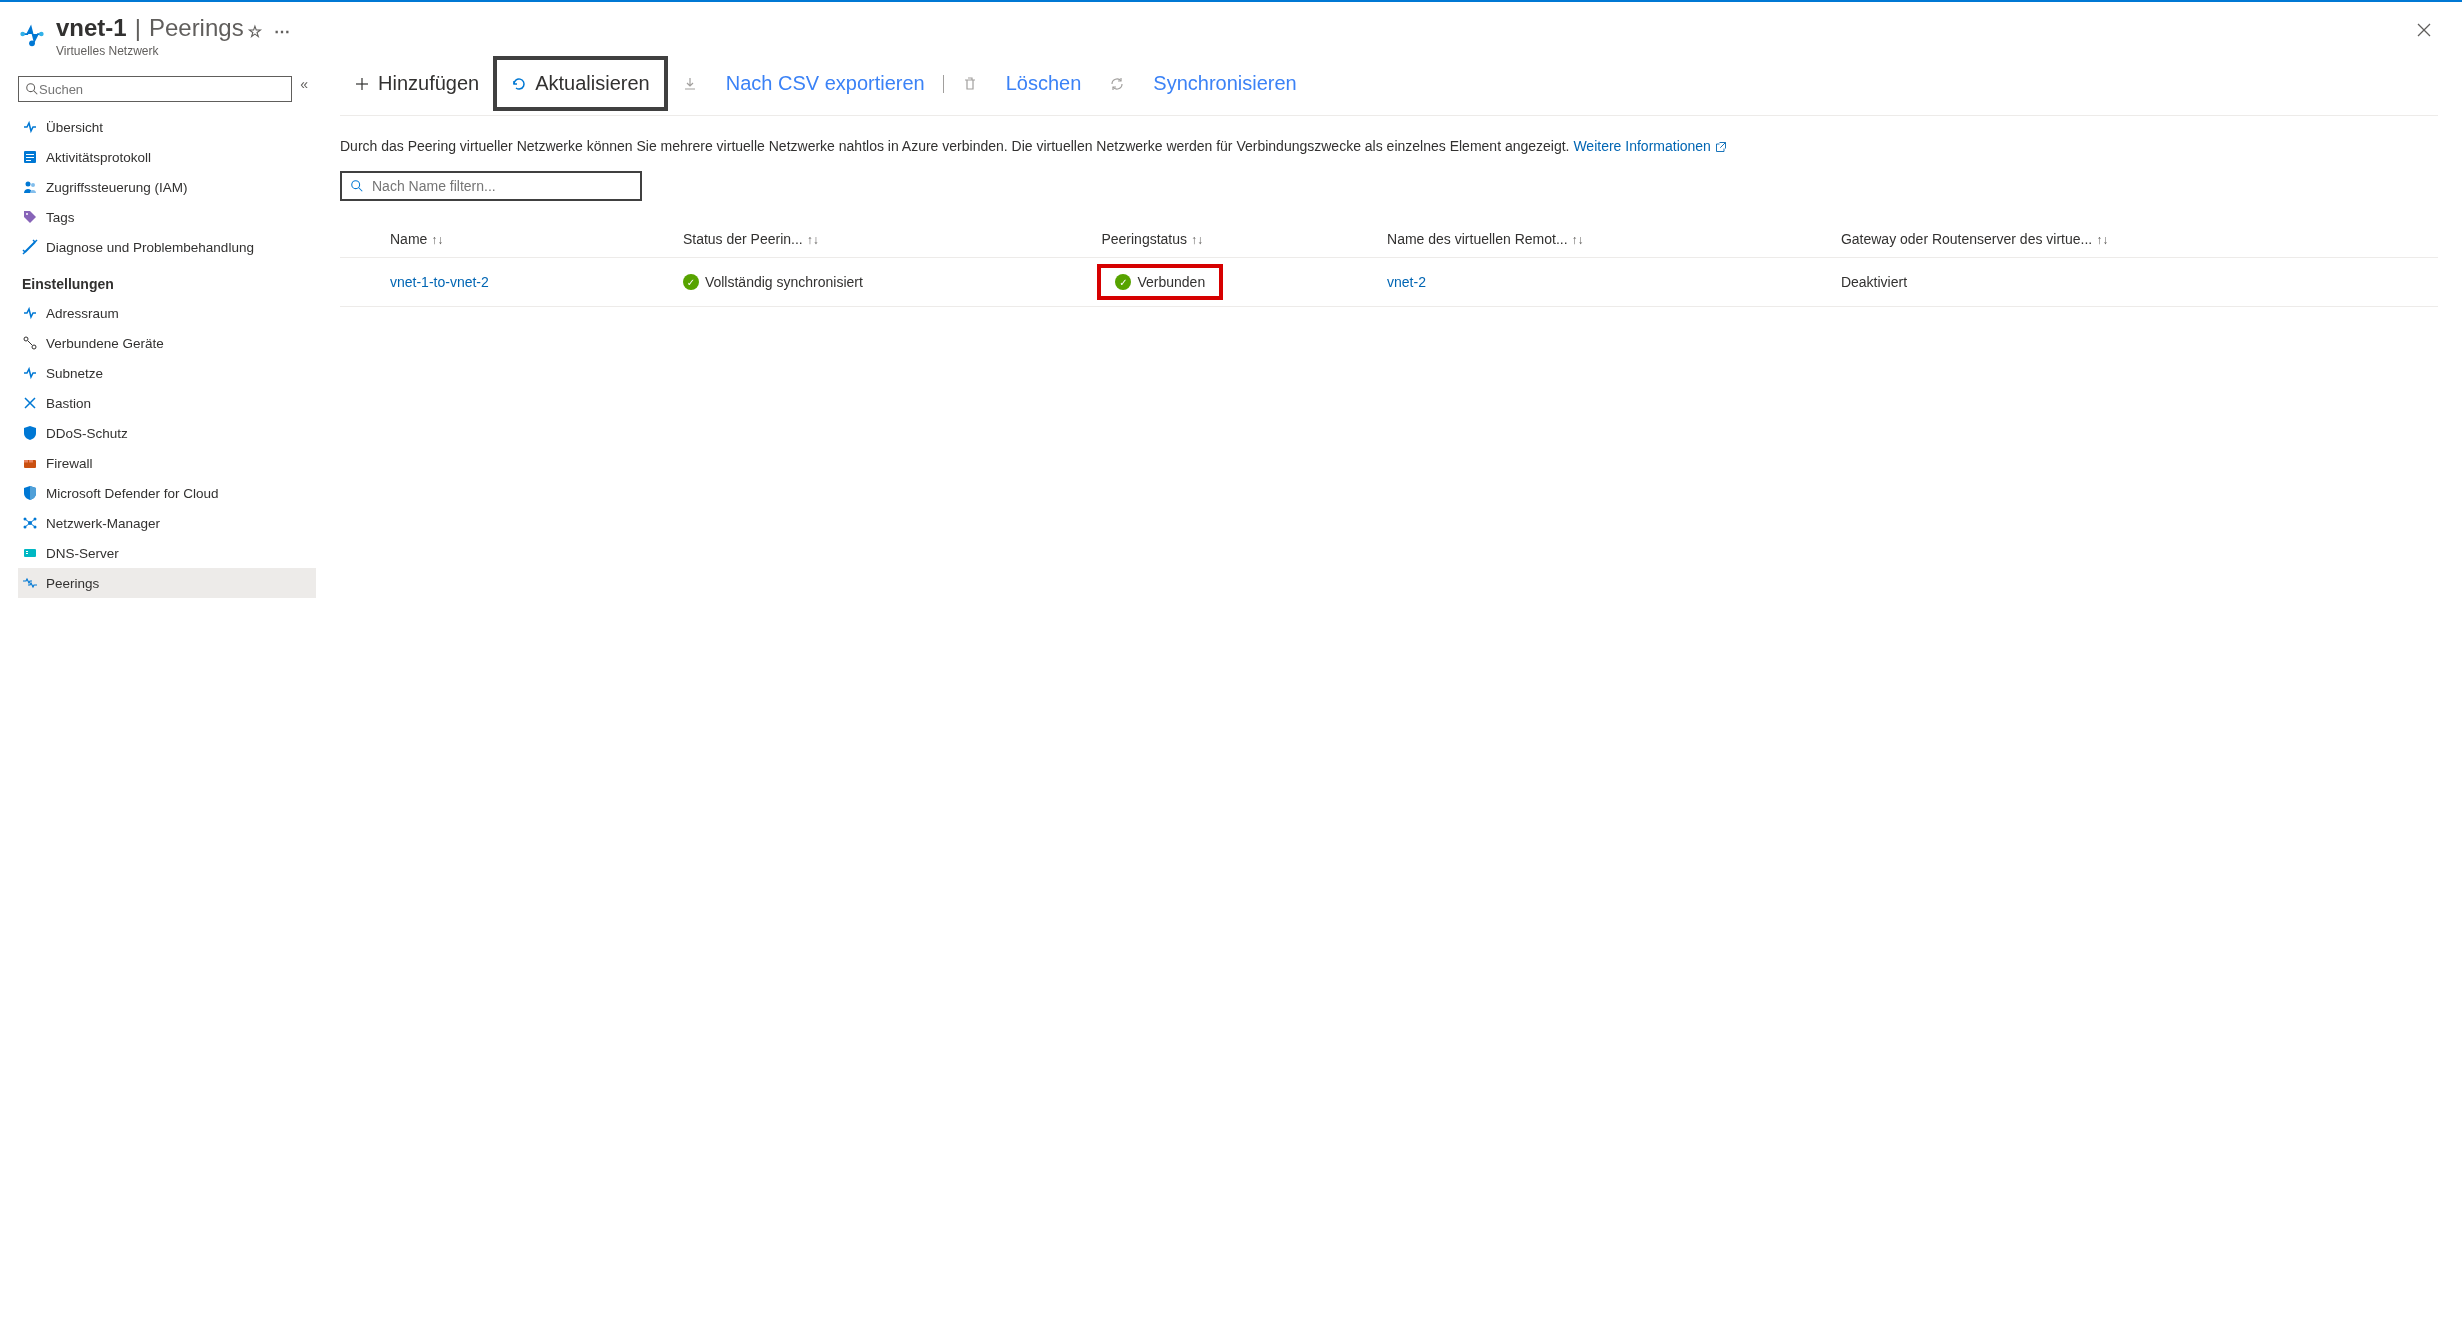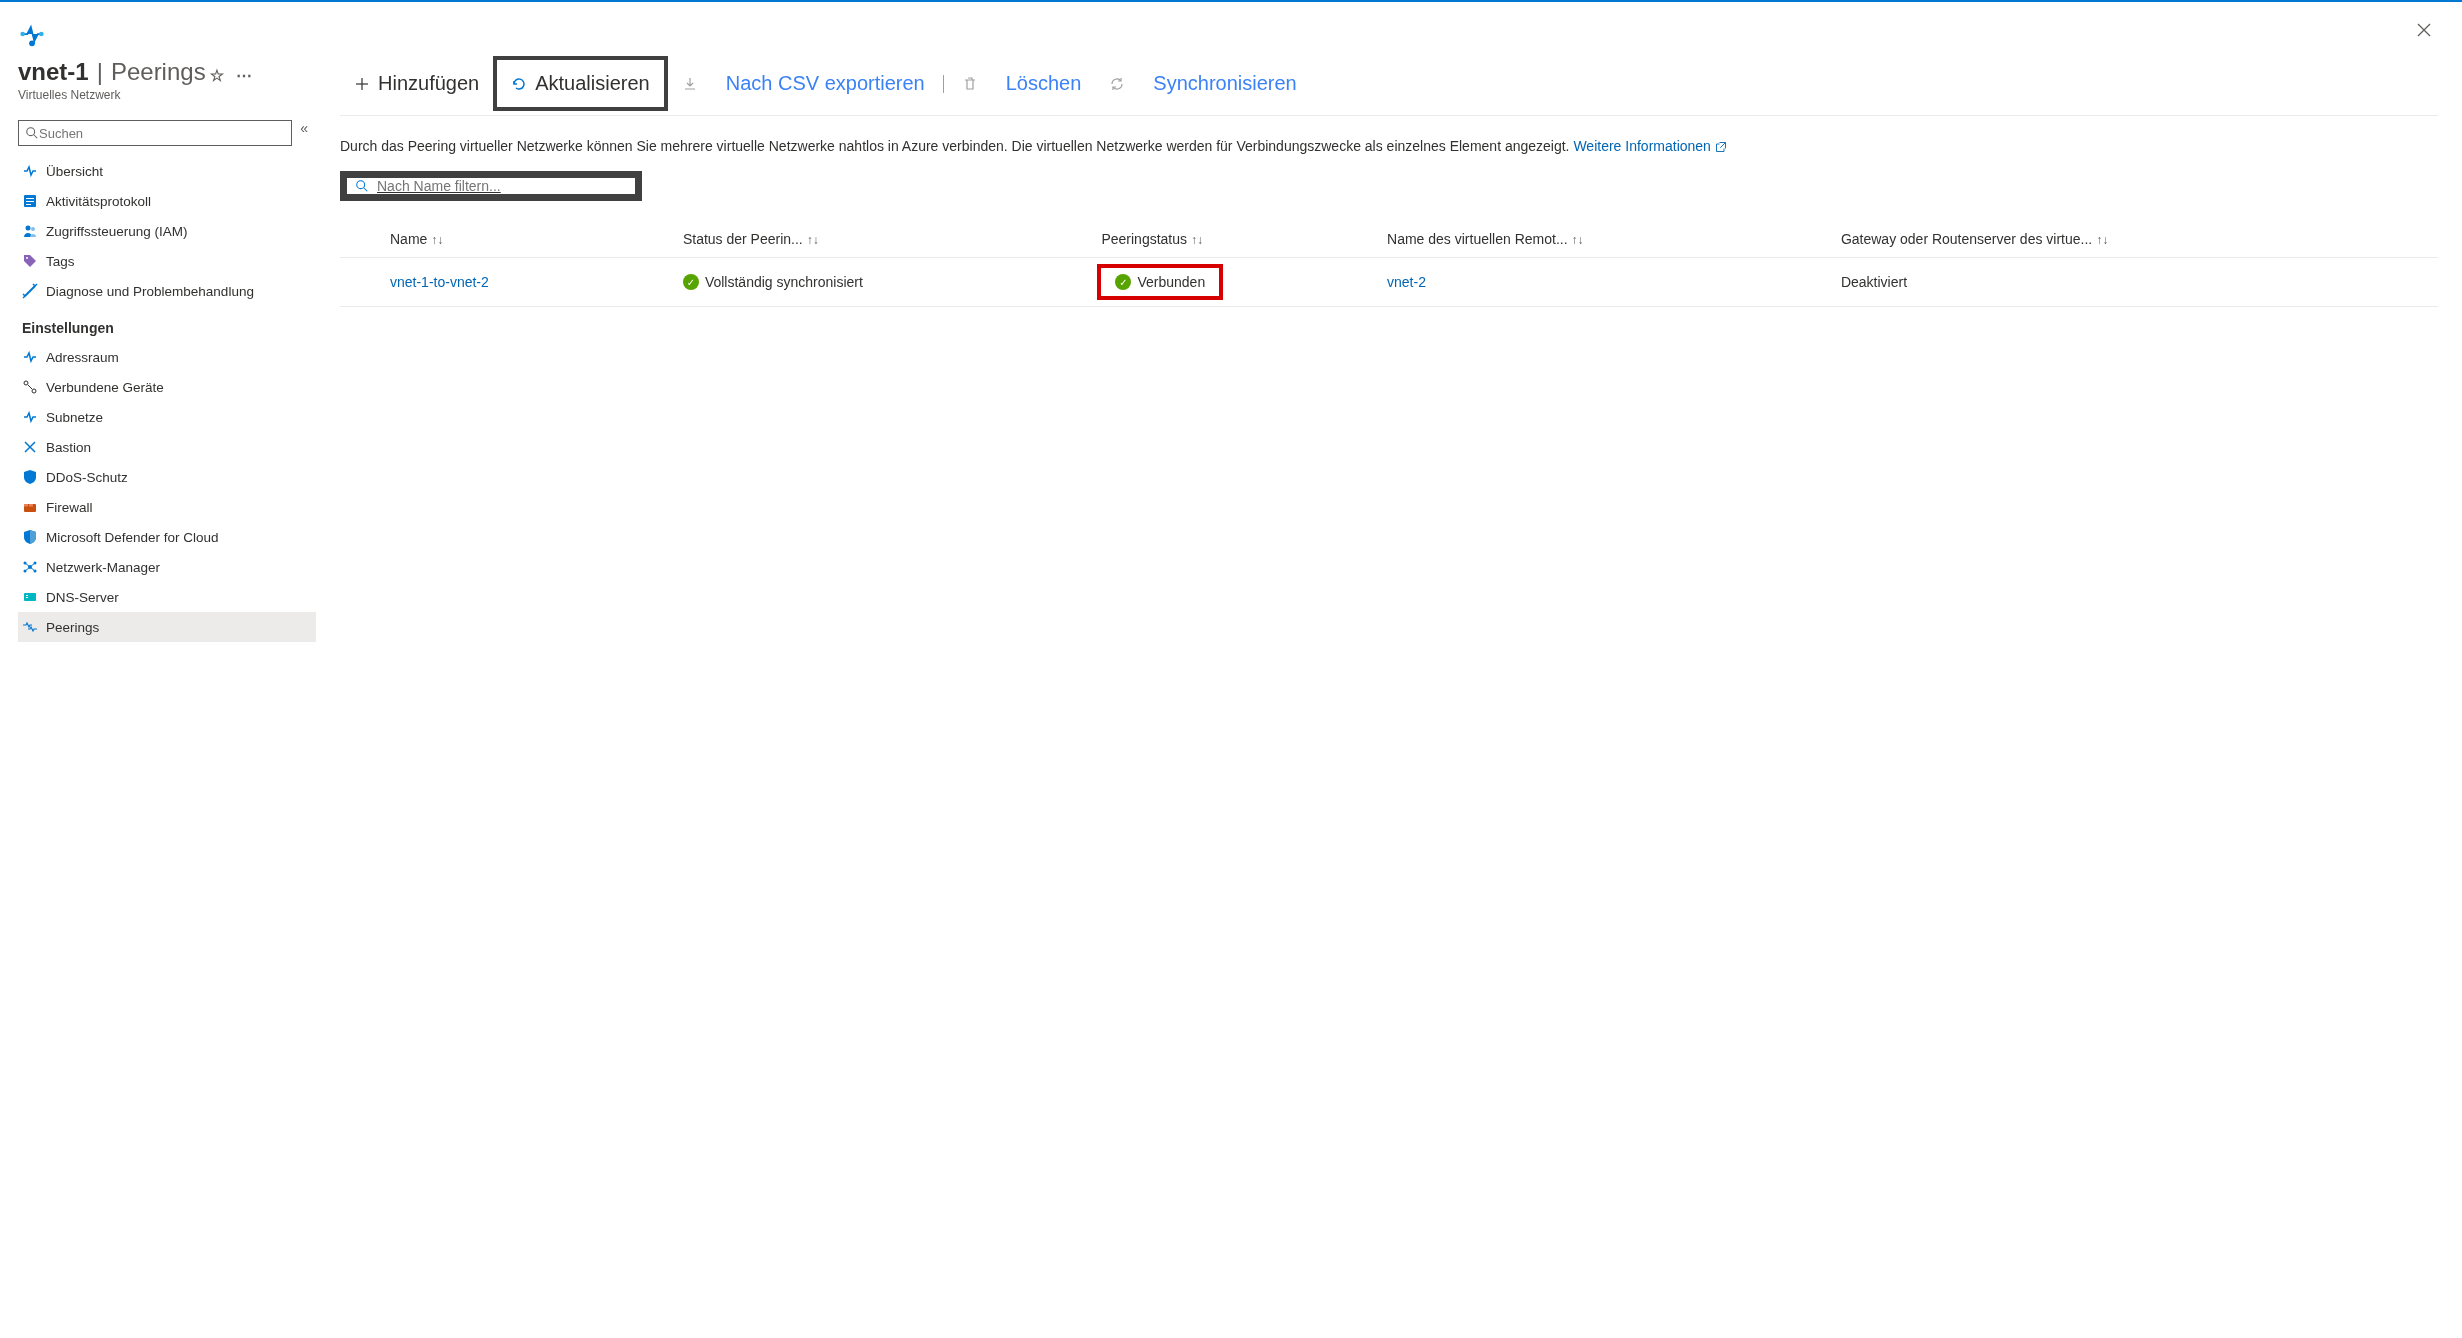--- a/index.html
+++ b/index.html
@@ -1,21 +1,21 @@
 <!DOCTYPE html>
 <html><head>
 <meta charset="utf-8">
 <style>
 * { box-sizing: border-box; margin: 0; padding: 0; }
 body { font-family: "Segoe UI", Arial, sans-serif; font-size: 13px; color: #323130; background: #fff; }
 .container { display: flex; height: 100vh; padding-top: 2px; border-top: 2px solid #0078d4; }
 
 
 .sidebar { width: 316px; flex-shrink: 0; padding: 10px 0 0 18px; }
-.resource-header { display: flex; align-items: flex-start; gap: 10px; margin-bottom: 18px; flex-direction: column; }
+.resource-header { display: flex; align-items: flex-start; gap: 10px; margin-bottom: 18px; }
 .resource-icon { width: 28px; height: 28px; margin-top: 6px; flex-shrink: 0; }
 .resource-title-wrap { flex: 1; }
 .resource-title { font-size: 24px; font-weight: 600; display: flex; align-items: center; gap: 4px; }
 .resource-title .thin { font-weight: 400; color: #605e5c; margin-left: 4px; }
 .resource-subtitle { font-size: 12px; color: #605e5c; margin-top: 2px; }
 .title-actions { display: flex; gap: 12px; align-items: center; margin-top: 6px; }
 .star-icon, .more-icon { color: #605e5c; cursor: pointer; font-size: 16px; }
 
 .search-row { display: flex; align-items: flex-start; gap: 8px; margin-bottom: 10px; padding-right: 8px; }
 .search-box { flex: 1; display: flex; align-items: center; border: 1px solid #605e5c; height: 26px; padding: 0 6px; }
@@ -34,21 +34,21 @@
 
 .toolbar { display: flex; align-items: center; gap: 0; border-bottom: 1px solid #edebe9; padding: 6px 0 10px 0; margin-top: 40px; }
 .tool-btn { display: flex; align-items: center; gap: 8px; padding: 4px 14px; cursor: pointer; font-size: 20px; color: #323130; }
 .tool-btn.disabled { color: #3b82f6; cursor: default; gap: 28px; }
 .tool-btn.highlighted { border: 4px solid #404040; padding: 12px 14px; margin-top: -6px; margin-bottom: -6px; }
 .tool-sep { width: 1px; height: 18px; background: #a19f9d; margin: 0 4px; }
 
 .info-text { margin-top: 20px; font-size: 14px; line-height: 1.5; color: #323130; }
 .info-text a { color: #0065b3; text-decoration: none; }
 
-.filter-box { display: flex; align-items: center; border: 7px solid #404040; height: 30px; width: 302px; margin-top: 14px; padding: 0 8px; text-decoration: underline; }
+.filter-box { display: flex; align-items: center; border: 2px solid #404040; height: 30px; width: 302px; margin-top: 14px; padding: 0 8px; }
 .filter-box input { border: none; outline: none; flex: 1; font-size: 14px; background: transparent; }
 
 .table { width: 100%; margin-top: 20px; border-collapse: collapse; }
 .table th { text-align: left; font-weight: 400; font-size: 14px; color: #323130; padding: 10px 8px; border-bottom: 1px solid #edebe9; white-space: nowrap; }
 .table th .sort { color: #605e5c; margin-left: 4px; font-size: 12px; }
 .table td { padding: 12px 8px; font-size: 14px; border-bottom: 1px solid #edebe9; vertical-align: middle; }
 .table a { color: #0065b3; text-decoration: none; }
 .status-cell { display: flex; align-items: center; gap: 6px; }
 .status-icon { width: 16px; height: 16px; border-radius: 50%; background: #57a300; display: flex; align-items: center; justify-content: center; color: #fff; font-size: 10px; flex-shrink: 0; }
 .highlighted-cell { border: 4px solid #d60000; display: inline-flex; padding: 6px 14px; margin: -6px -4px; }

